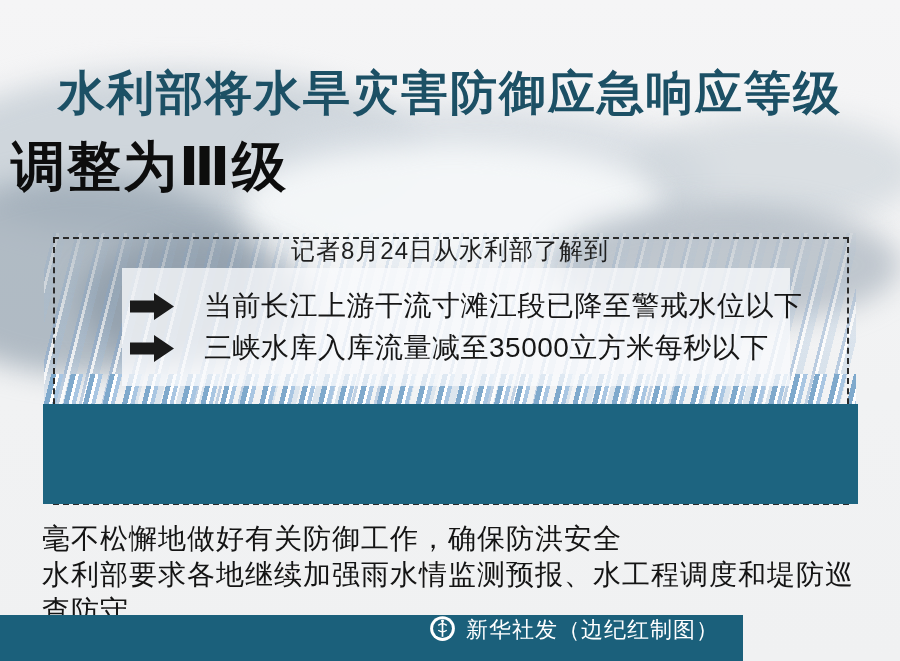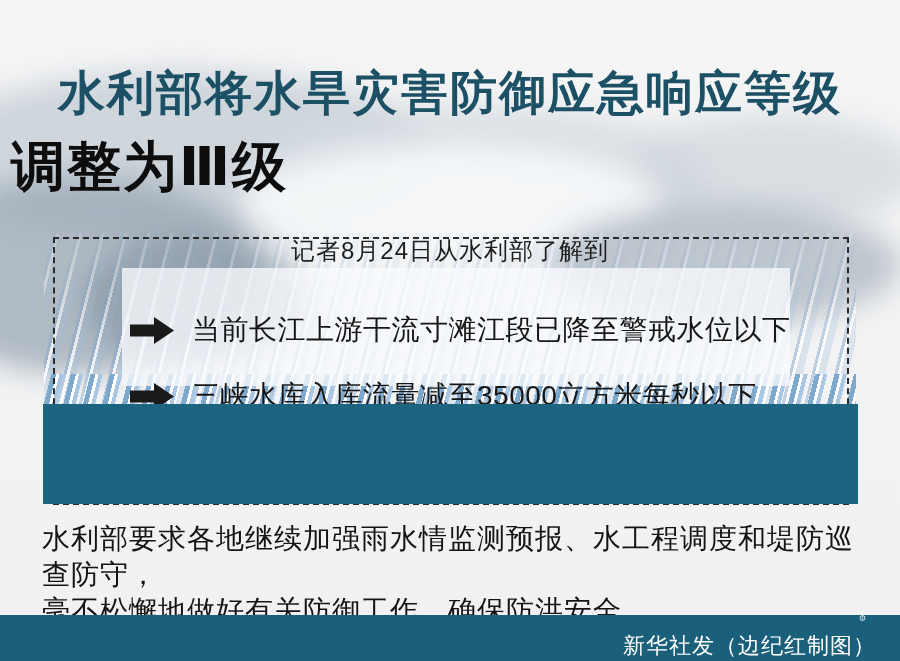--- a/index.html
+++ b/index.html
@@ -37,34 +37,34 @@
     text-align:center; font-size:47px; font-weight:bold; color:#1c5065; letter-spacing:2px; }
   .title2 { position:absolute; top:131px; left:11px; right:0; z-index:2;
     text-align:left; font-size:54px; font-weight:bold; color:#0d0d0d; letter-spacing:2px; }
   .subtitle { position:absolute; top:199px; left:0; right:0; z-index:2;
     text-align:center; font-size:24px; color:#1f1f1f; letter-spacing:1px;margin-top:36px; }
   
   .facts-box { position:absolute; left:53px; top:237px; width:792px; height:264px;
     border:2px dashed #2b2b2b; z-index:2; }
   .facts-panel { position:absolute; left:122px; top:268px; width:668px; height:118px;
     background:rgba(248,250,253,.78); z-index:2; padding-top:17px; box-sizing:border-box; }
-  .fact-row { display:flex; align-items:center; gap:18px; height:42px; padding-left:8px;margin-top:24px; }
+  .fact-row { display:flex; align-items:center; gap:30px; height:42px; padding-left:8px; }
   .fact-row .arrow { flex:0 0 auto; display:flex; }
   .fact-text { font-size:28px; color:#161616; letter-spacing:.5px; white-space:nowrap; }
   
   .banner { position:absolute; left:43px; top:404px; width:815px; height:100px;
     background:#1d6480; z-index:3; text-align:center; color:#ffffff; font-weight:bold;
     font-size:28px; letter-spacing:1.5px; padding-top:13px; box-sizing:border-box; line-height:38px; }
   
   .note { position:absolute; left:42px; top:521px; width:840px; z-index:2;
     font-size:28px; color:#141414; line-height:36px; letter-spacing:1px; }
   
-  .footer-bar { position:absolute; left:0; top:615px; width:900px; height:46px;
-    background:#1b607b; z-index:4; display:flex; align-items:flex-end;
-    justify-content:flex-end; gap:10px; padding-right:24px; box-sizing:border-box;flex-direction:column; }
+  .footer-bar { position:absolute; left:0; top:615px; width:743px; height:46px;
+    background:#1b607b; z-index:4; display:flex; align-items:flex-start;
+    justify-content:flex-end; gap:10px; padding-right:24px; box-sizing:border-box; }
   .credit { color:#ffffff; font-size:22px; letter-spacing:1px; }
   .logo { width:27px; height:27px; display:block; }
 </style>
 </head>
 <body>
 
 <div class="poster">
 
   <div class="cloud c1"></div>
   <div class="cloud c2"></div>
@@ -97,22 +97,22 @@
           </svg>
       </span>
       <span class="fact-text">三峡水库入库流量减至35000立方米每秒以下</span>
     </div>
   </div>
 
   <div class="banner">
   </div>
 
   <div class="note">
+    <div>毫不松懈地做好有关防御工作，确保防洪安全</div>
     <div>水利部要求各地继续加强雨水情监测预报、水工程调度和堤防巡查防守，</div>
-    <div>毫不松懈地做好有关防御工作，确保防洪安全</div>
   </div>
 
   <div class="footer-bar">
     <svg class="logo" viewBox="0 0 24 24">
       <circle cx="12" cy="12" r="11" fill="#ffffff"></circle>
       <circle cx="12" cy="12" r="8.4" fill="#1b607b"></circle>
       <path d="M12 4.6 L12 19.4" stroke="#ffffff" stroke-width="1.5"></path>
       <path d="M8.2 9.2 Q12 6.4 15.8 9.2" stroke="#ffffff" stroke-width="1.2" fill="none"></path>
       <path d="M8.2 13.6 Q12 16.4 15.8 13.6" stroke="#ffffff" stroke-width="1.2" fill="none"></path>
       <circle cx="12" cy="5.2" r="1.3" fill="#ffffff"></circle>

